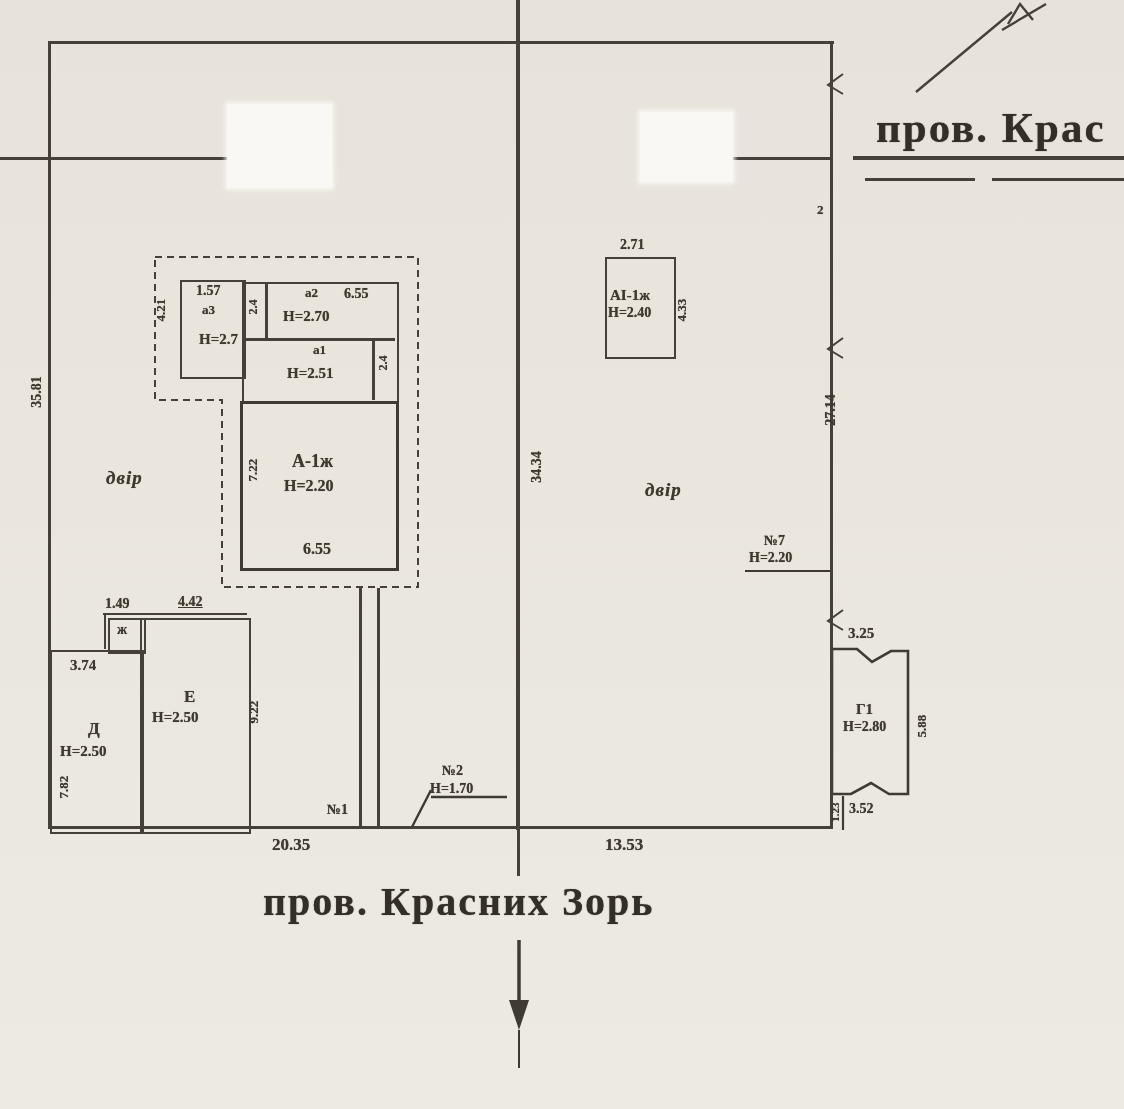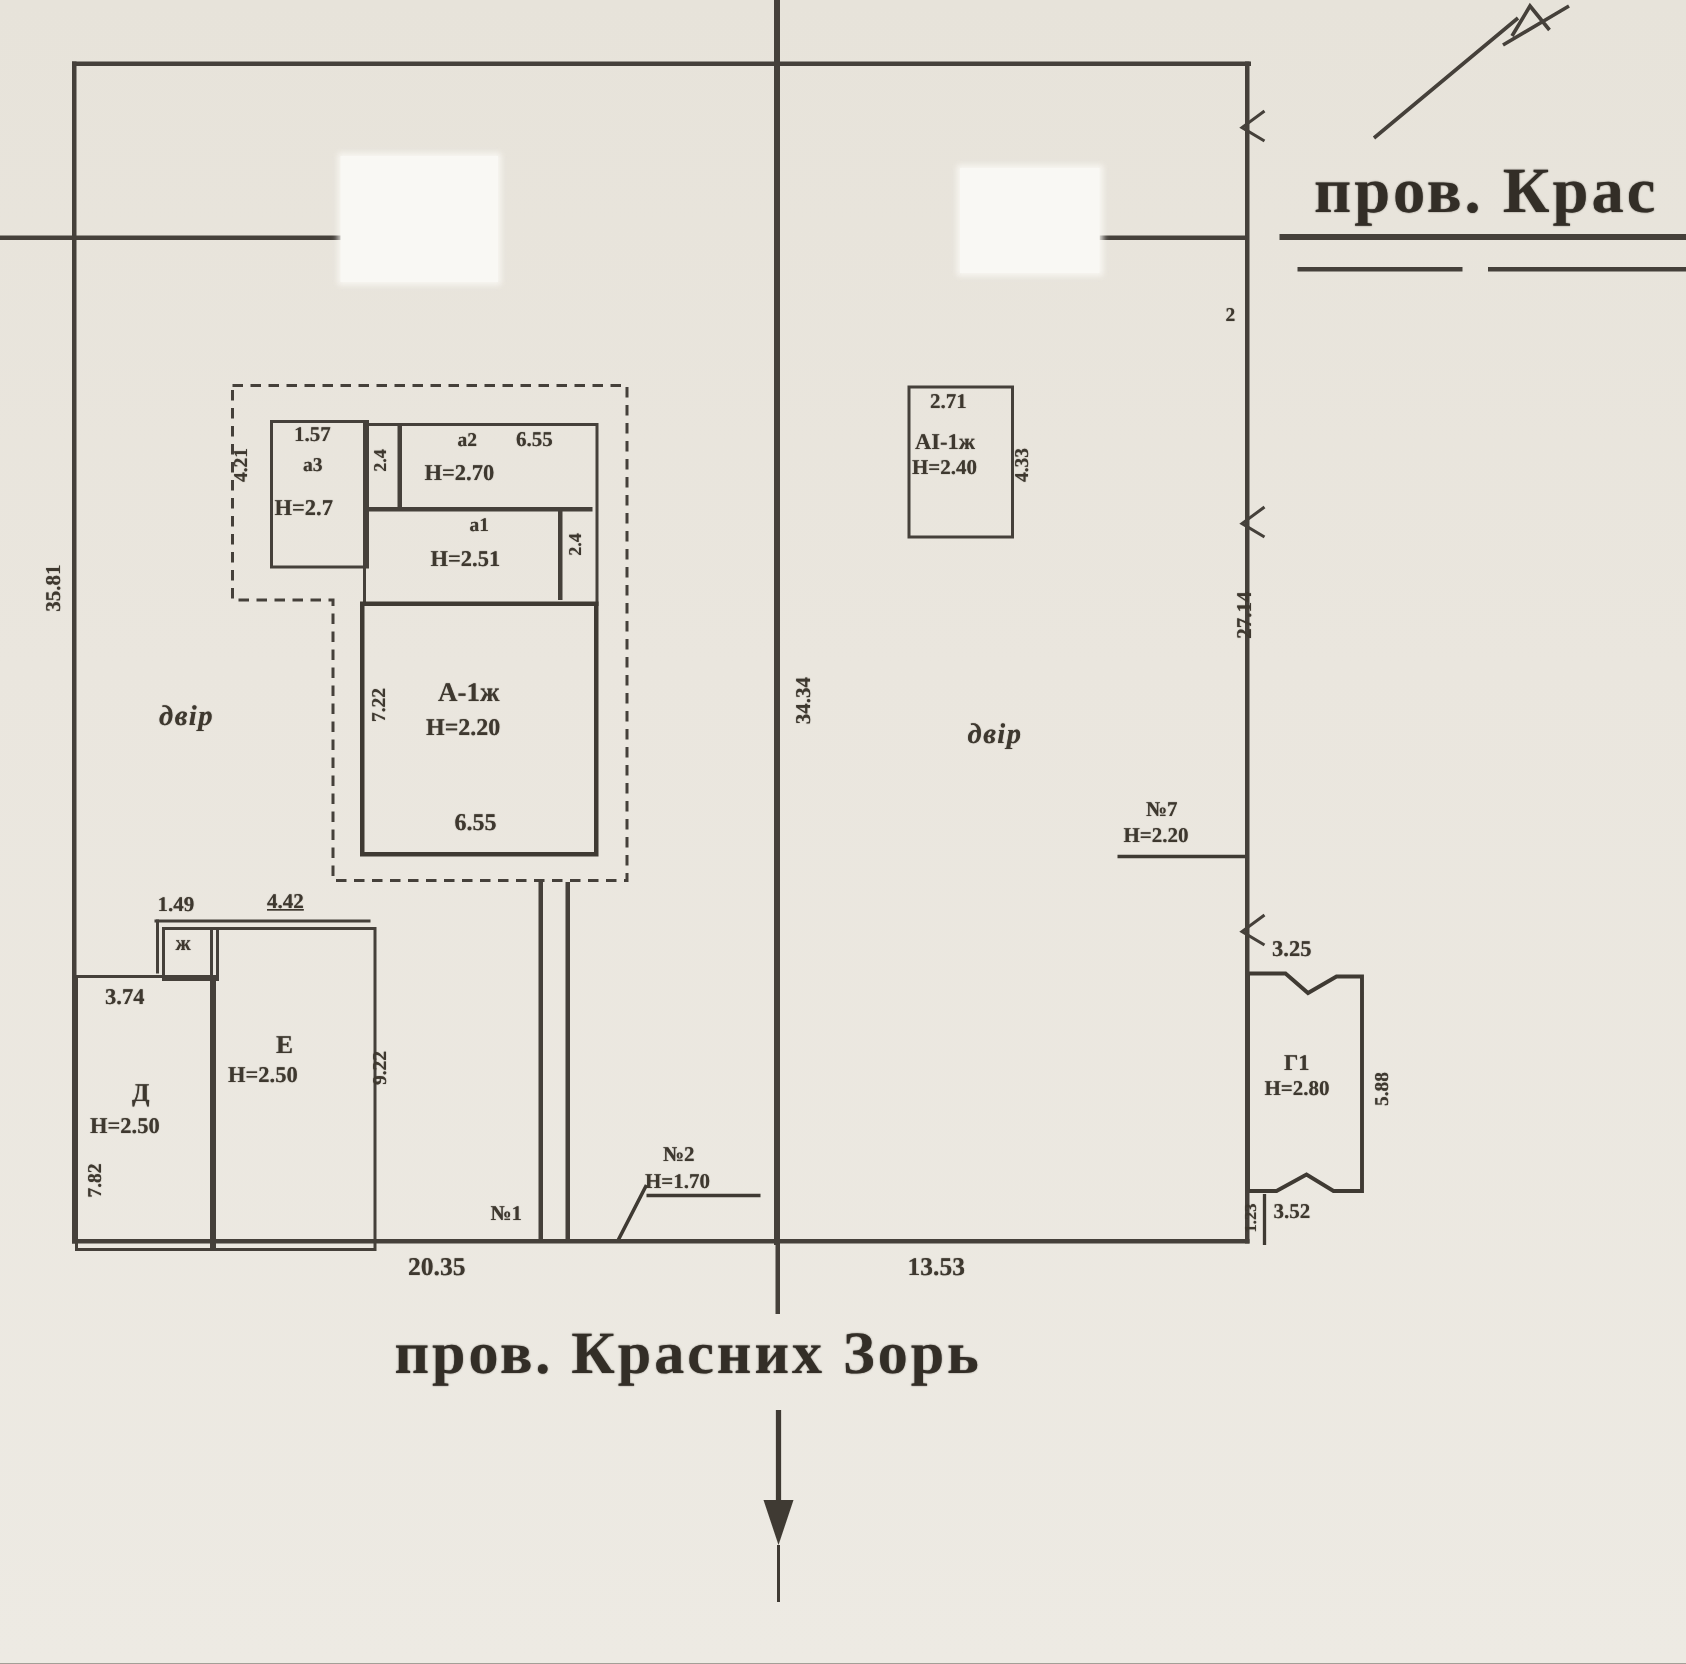--- a/index.html
+++ b/index.html
@@ -92,38 +92,38 @@
   <div class="txt dim rot" style="left:537px;top:467px;font-size:14px;">34.34</div>
   <div class="txt dim rot" style="left:831px;top:410px;font-size:14px;">27.14</div>
   <div class="txt" style="left:272px;top:836px;font-size:17px;">20.35</div>
   <div class="txt" style="left:605px;top:836px;font-size:17px;">13.53</div>
   <div class="txt yard" style="left:106px;top:468px;">двір</div>
   <div class="txt yard" style="left:645px;top:480px;">двір</div>
   <div class="txt" style="left:817px;top:203px;font-size:13px;">2</div>
 
   <div class="txt sm" style="left:196px;top:284px;font-size:14px;">1.57</div>
   <div class="txt lbl" style="left:202px;top:303px;">а3</div>
-  <div class="txt dim" style="left:183px;top:332px;">Н=2.7</div>
+  <div class="txt dim" style="left:183px;top:332px;padding-left:16px;">Н=2.7</div>
   <div class="txt sm rot" style="left:160px;top:310px;">4.21</div>
   <div class="txt rot" style="left:253px;top:307px;font-size:12px;">2.4</div>
 
   <div class="txt lbl" style="left:305px;top:286px;">а2</div>
   <div class="txt sm" style="left:344px;top:287px;font-size:14px;">6.55</div>
   <div class="txt dim" style="left:283px;top:309px;text-align:right;">Н=2.70</div>
 
   <div class="txt lbl" style="left:313px;top:343px;">а1</div>
   <div class="txt dim" style="left:287px;top:366px;">Н=2.51</div>
   <div class="txt rot" style="left:383px;top:363px;font-size:12px;">2.4</div>
 
   <div class="txt" style="left:292px;top:452px;font-size:18px;">А-1ж</div>
   <div class="txt" style="left:284px;top:478px;font-size:16px;">Н=2.20</div>
   <div class="txt" style="left:303px;top:541px;font-size:16px;">6.55</div>
   <div class="txt sm rot" style="left:252px;top:470px;">7.22</div>
 
-  <div class="txt sm" style="left:620px;top:238px;font-size:14px;margin-top:24px;">2.71</div>
+  <div class="txt sm" style="left:620px;top:238px;font-size:14px;">2.71</div>
   <div class="txt" style="left:610px;top:288px;font-size:15px;">АІ-1ж</div>
   <div class="txt" style="left:608px;top:306px;font-size:14px;">Н=2.40</div>
   <div class="txt sm rot" style="left:681px;top:310px;">4.33</div>
 
   <div class="txt dim" style="left:70px;top:658px;text-align:center;">3.74</div>
   <div class="txt" style="left:88px;top:720px;font-size:17px;">Д</div>
   <div class="txt dim" style="left:60px;top:744px;">Н=2.50</div>
   <div class="txt sm rot" style="left:63px;top:787px;">7.82</div>
 
   <div class="txt sm" style="left:105px;top:597px;font-size:14px;">1.49</div>

